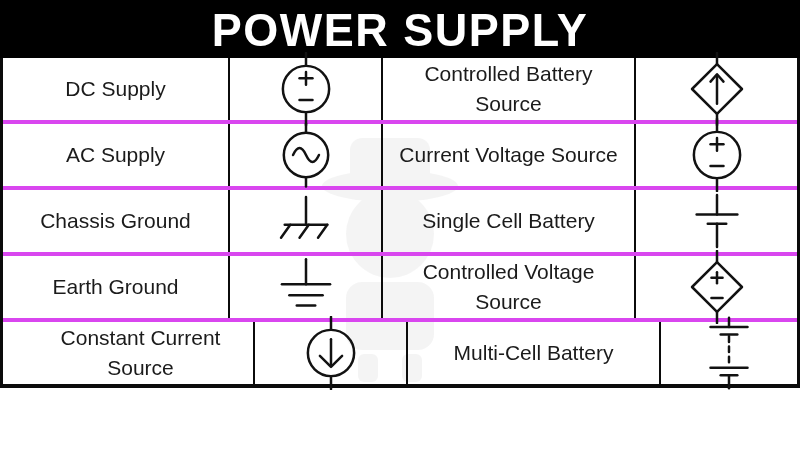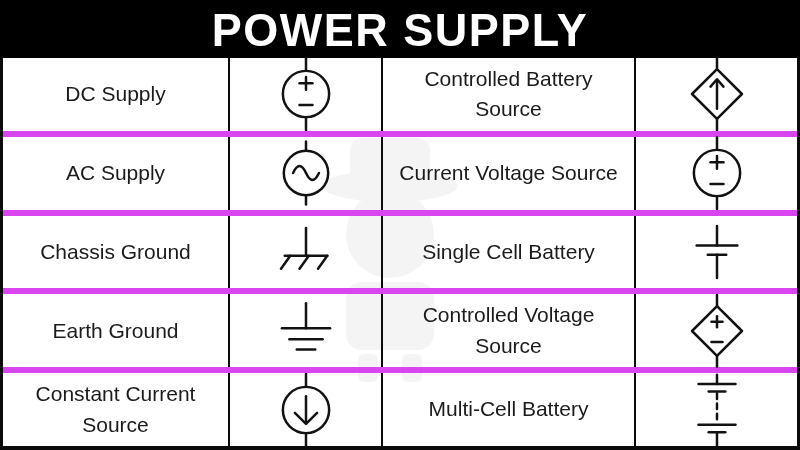--- a/index.html
+++ b/index.html
@@ -1,20 +1,20 @@
 <!DOCTYPE html>
 <html><head>
 <meta charset="utf-8">
 <style>
   * { margin: 0; padding: 0; box-sizing: border-box; }
   html, body { width: 800px; height: 450px; background: #ffffff; overflow: hidden; }
   body { font-family: "Liberation Sans", "DejaVu Sans", sans-serif; }
 
   .frame {
-    width: 800px; height: 450px;
+    width: 800px; height: 388px;
     display: flex; flex-direction: column;
     background: #ffffff;
     position: relative;
   }
 
   .header {
     height: 58px;
     background: #000000;
     color: #ffffff;
     display: flex; align-items: center; justify-content: center;
@@ -35,24 +35,24 @@
     border-left: 3px solid #0b0b0b;
     border-right: 3px solid #0b0b0b;
     border-bottom: 4px solid #0b0b0b;
     position: relative;
     z-index: 1;
   }
 
   .row {
     flex: 1 1 0;
     display: flex;
-    border-bottom: 6px solid #d946ef;
+    border-bottom: 4px solid #d946ef;
     min-height: 0;
   }
-  .row:last-child { border-bottom: none; }
+  .row:last-child { border-bottom: none; margin-left: 25px; }
 
   .cell {
     display: flex; align-items: center; justify-content: center;
     border-right: 2px solid #0b0b0b;
     text-align: center;
     padding: 4px 12px;
     min-width: 0;
   }
   .cell:last-child { border-right: none; }
 

